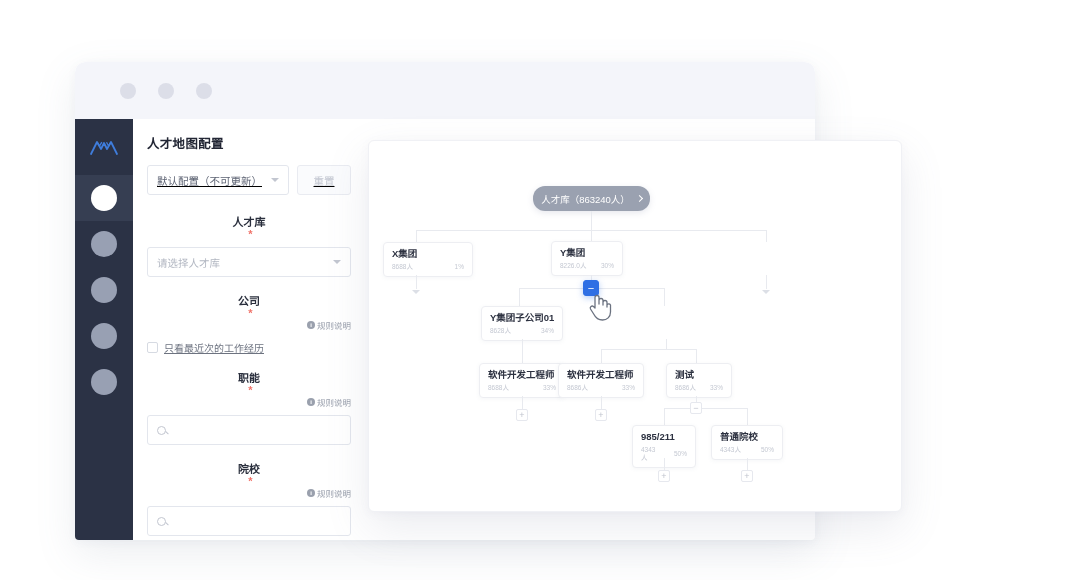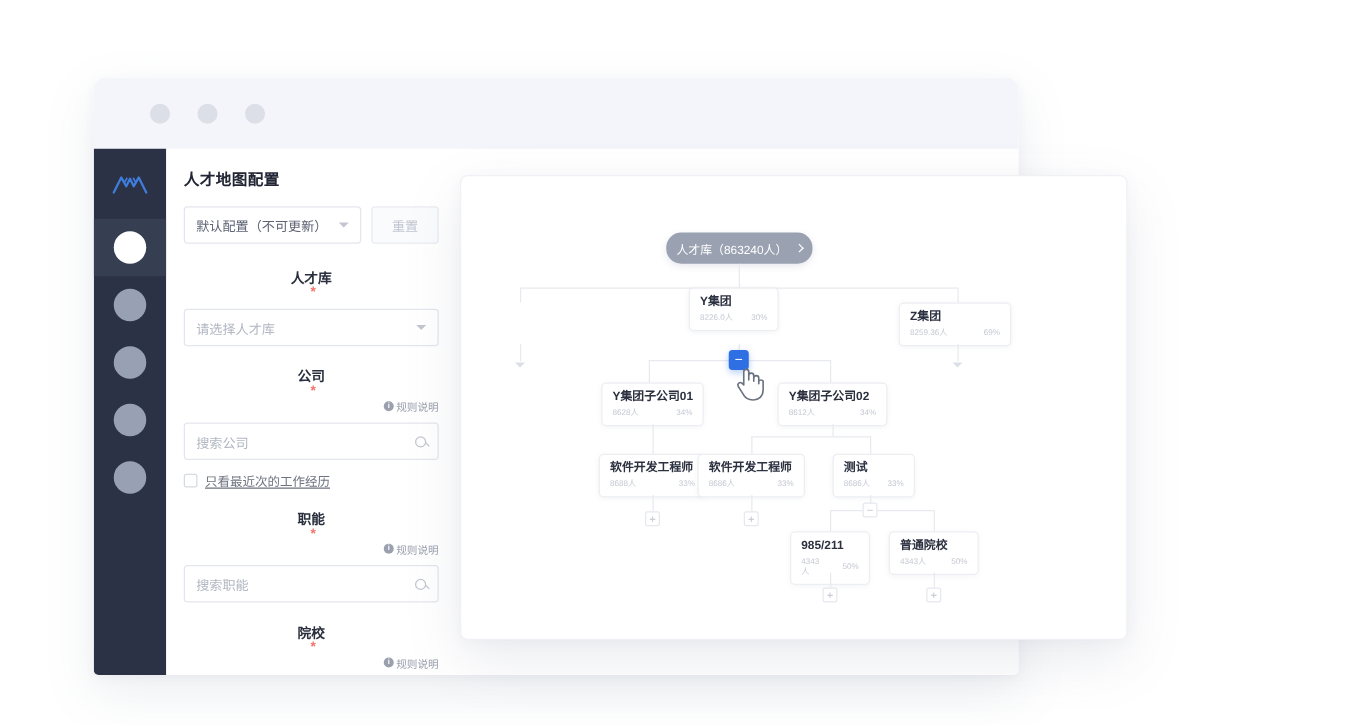--- a/index.html
+++ b/index.html
@@ -91,20 +91,21 @@
     font-weight: bold;
     color: #222634;
     margin-bottom: 13px;
     letter-spacing: .3px;
   }
 
   .config-row {
     display: flex;
     gap: 8px;
     margin-bottom: 18px;
+    text-decoration: underline;
   }
 
   .field-label {
     font-size: 11px;
     font-weight: bold;
     color: #2a2f3d;
     margin-bottom: 7px;
     display: flex;
     align-items: center;
     flex-direction: column;
@@ -391,42 +392,37 @@
 
       <div class="field-group" style="margin-bottom:0">
         <div class="field-label">
           <span>公司</span>
           <span class="req-star">*</span>
           <span class="rule-link">
             <span class="info-dot">i</span>
             <span>规则说明</span>
           </span>
         </div>
-        <div class="input-box">
-          <span class="ph">搜索公司</span>
-          <span class="mag"></span>
-        </div>
       </div>
 
       <div class="checkbox-row">
         <span class="checkbox-box"></span>
         <span class="checkbox-label">只看最近次的工作经历</span>
       </div>
 
       <div class="field-group">
         <div class="field-label">
           <span>职能</span>
           <span class="req-star">*</span>
           <span class="rule-link">
             <span class="info-dot">i</span>
             <span>规则说明</span>
           </span>
         </div>
         <div class="input-box">
-          <span class="ph">搜索职能</span>
           <span class="mag"></span>
         </div>
       </div>
 
       <div class="field-group">
         <div class="field-label">
           <span>院校</span>
           <span class="req-star">*</span>
           <span class="rule-link">
             <span class="info-dot">i</span>
@@ -450,38 +446,38 @@
       <span>人才库（863240人）</span>
       <span class="root-chev"></span>
     </div>
 
     <div class="vline" style="left:222px; top:70px; height:19px;"></div>
     <div class="hline" style="left:47px; top:89px; width:350px;"></div>
     <div class="vline" style="left:47px;  top:89px; height:12px;"></div>
     <div class="vline" style="left:222px; top:89px; height:12px;"></div>
     <div class="vline" style="left:397px; top:89px; height:12px;"></div>
 
+    <div class="node" style="left:14px; top:101px; width:90px;">
+      <div class="node-title">X集团</div>
+      <div class="node-stats">
+        <span>8688人</span>
+        <span>1%</span>
+      </div>
+    </div>
     <div class="vline" style="left:47px; top:134px; height:14px;"></div>
     <div class="chev-down" style="left:43px; top:149px;"></div>
 
-    <div class="node" style="left:182px; top:89px; width:72px;">
+    <div class="node" style="left:182px; top:100px; width:72px;">
       <div class="node-title">Y集团</div>
       <div class="node-stats">
         <span>8226.0人</span>
         <span>30%</span>
       </div>
     </div>
 
-    <div class="node" style="left:350px; top:101px; width:90px;">
-      <div class="node-title">Z集团</div>
-      <div class="node-stats">
-        <span>8259.36人</span>
-        <span>69%</span>
-      </div>
-    </div>
     <div class="vline" style="left:397px; top:134px; height:14px;"></div>
     <div class="chev-down" style="left:393px; top:149px;"></div>
 
     <div class="vline" style="left:222px; top:134px; height:13px;"></div>
     <div class="hline" style="left:150px; top:147px; width:145px;"></div>
     <div class="vline" style="left:150px; top:147px; height:18px;"></div>
     <div class="vline" style="left:295px; top:147px; height:18px;"></div>
 
     <div class="toggle primary" style="left:214px; top:139px;">−</div>
 
@@ -492,27 +488,20 @@
     </div>
 
     <div class="node" style="left:112px; top:165px; width:82px;">
       <div class="node-title">Y集团子公司01</div>
       <div class="node-stats">
         <span>8628人</span>
         <span>34%</span>
       </div>
     </div>
 
-    <div class="node" style="left:253px; top:165px; width:88px;">
-      <div class="node-title">Y集团子公司02</div>
-      <div class="node-stats">
-        <span>8612人</span>
-        <span>34%</span>
-      </div>
-    </div>
 
     <div class="vline" style="left:153px; top:198px; height:24px;"></div>
 
     <div class="vline" style="left:297px; top:198px; height:10px;"></div>
     <div class="hline" style="left:232px; top:208px; width:95px;"></div>
     <div class="vline" style="left:232px; top:208px; height:14px;"></div>
     <div class="vline" style="left:327px; top:208px; height:14px;"></div>
 
     <div class="node" style="left:110px; top:222px; width:86px;">
       <div class="node-title">软件开发工程师</div>

